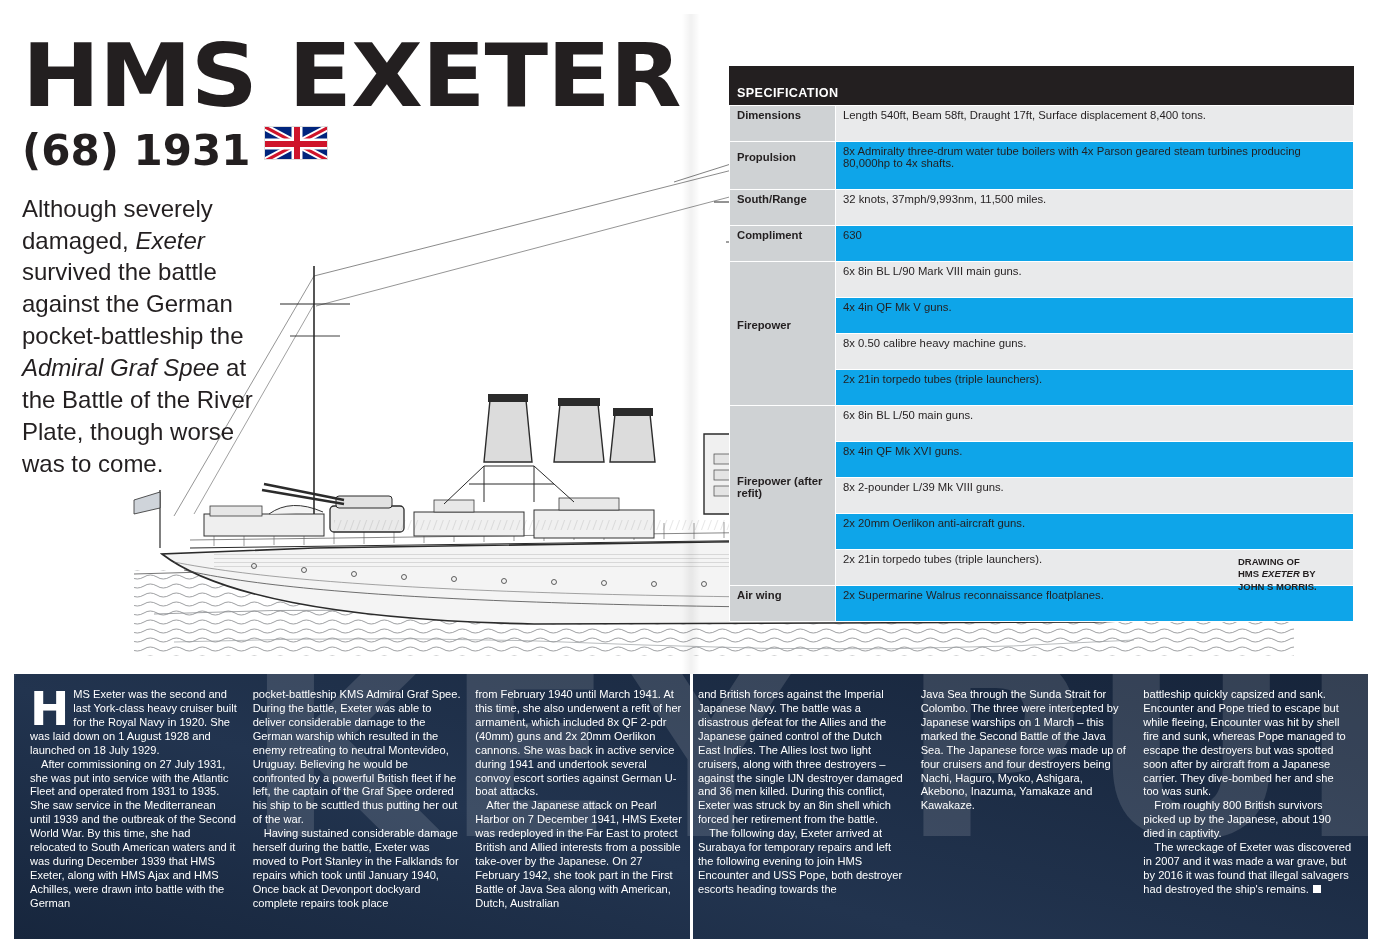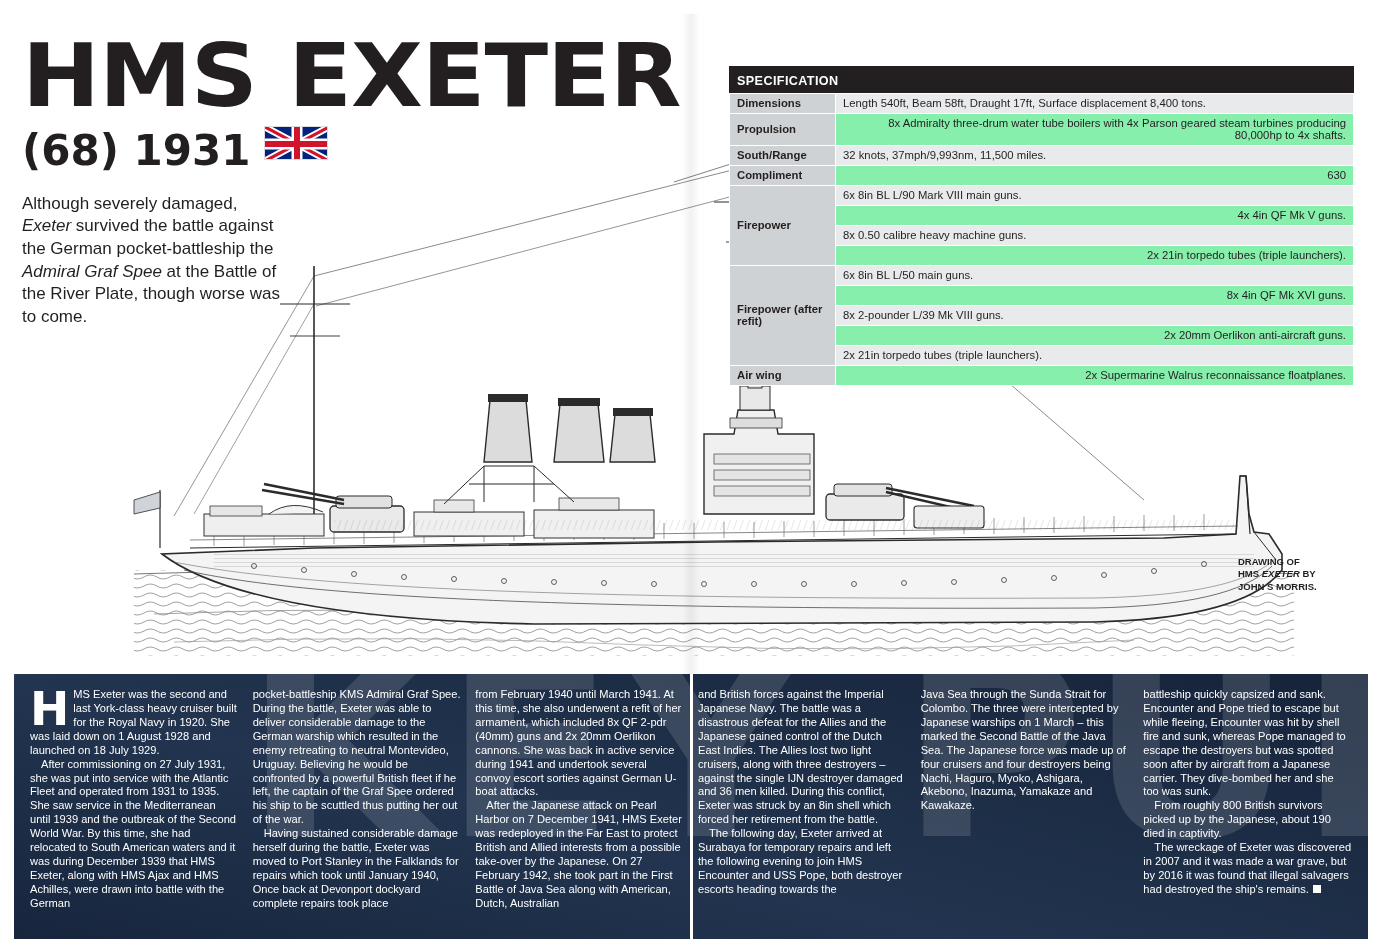--- a/index.html
+++ b/index.html
@@ -49,50 +49,50 @@
     font-size:42px;
     color:#231f20;
     letter-spacing:0px;
   }
   .flag {
     width:64px; height:34px; position:relative; overflow:hidden;
     background:#00247d; border:1px solid #ddd;
   }
   .lede {
     margin-top:18px;
-    font-size:17px;
+    font-size:24px;
     line-height:1.33;
     color:#231f20;
     max-width:260px;
     font-weight:500;
   }
   .lede i { font-style:italic; }
 
   
   .spec {
     position:absolute; left:729px; top:66px; width:625px; z-index:20;
     font-size:11.3px; color:#231f20;
   }
   .spec-head {
     background:#231f20; color:#fff;
     font-weight:bold; font-size:12.6px;
     letter-spacing:0.4px;
-    padding:8px 8px 5px 8px;
+    padding:20px 8px 5px 8px;
   }
   .spec table { border-collapse:collapse; width:100%; table-layout:fixed; }
   .spec td {
     border:1px solid #ffffff;
-    padding:3px 7px 4px 7px;
+    padding:3px 7px 20px 7px;
     vertical-align:middle;
   }
   .spec td.lbl {
     width:106px; background:#cfd2d4; font-weight:bold; font-size:11.3px;
   }
   .spec td.val { background:#e9eaeb; }
-  .spec td.val.alt { background:#86efac;text-align:right; }
+  .spec td.val.alt { background:#0ea5e9; }
 
   
   .watermark {
     position:absolute; left:0; top:660px; width:1380px; height:289px;
     overflow:hidden; z-index:5; pointer-events:none;
   }
   .watermark span {
     position:absolute; left:230px; top:-70px;
     font-family:"DejaVu Sans", sans-serif;
     font-weight:bold;

